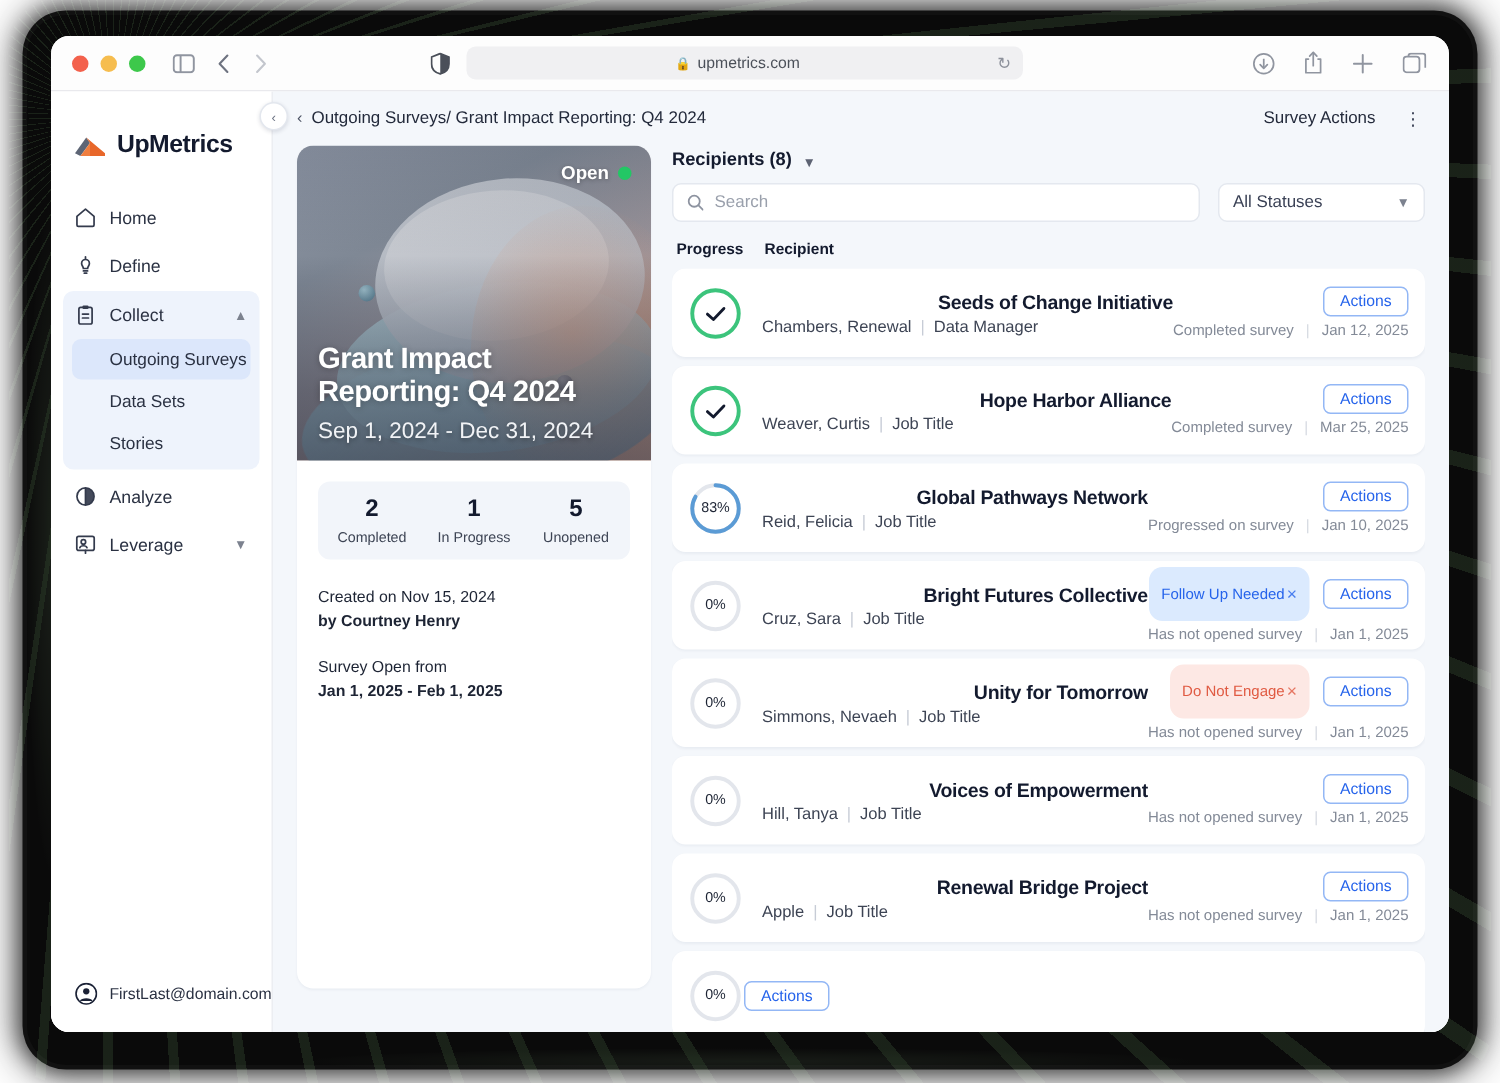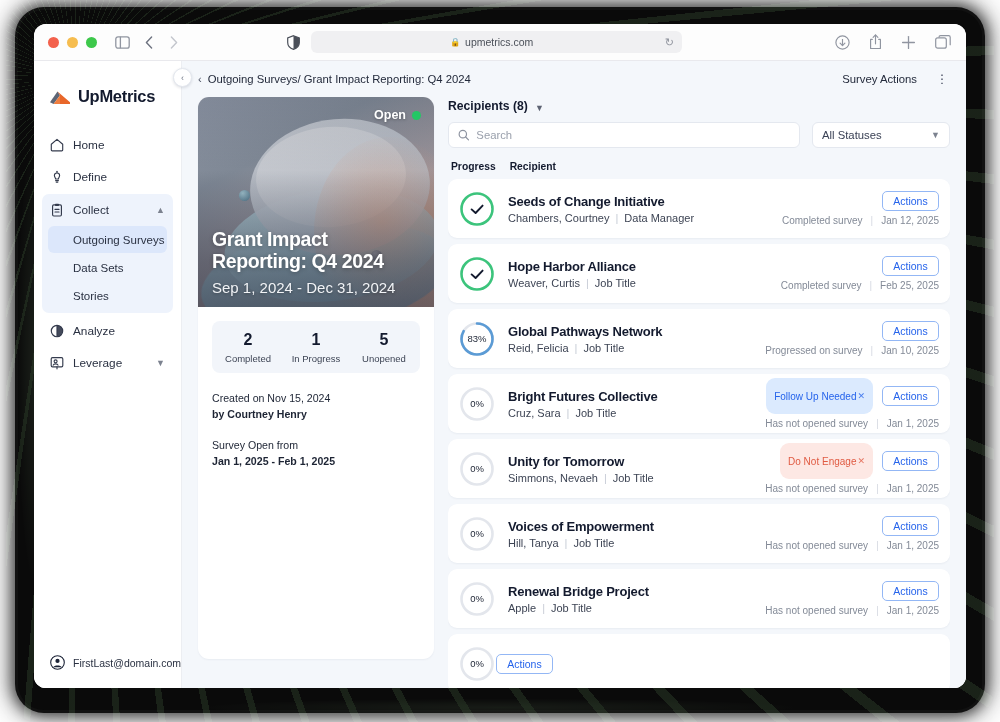--- a/index.html
+++ b/index.html
@@ -308,21 +308,21 @@
     box-shadow: 0 1px 2px rgba(25,35,70,.05);
   }
   .prog { width: 38px; height: 38px; flex-shrink: 0; position: relative; }
   .prog svg { display: block; }
   .prog-label {
     position: absolute; inset: 0;
     display: flex; align-items: center; justify-content: center;
     font-size: 9.5px; color: #1d2434;
   }
   .row-info { margin-left: 12px; min-width: 0; flex: 1; }
-  .org { font-size: 13px; font-weight: bold; color: #131a2e; letter-spacing: -0.2px; }
+  .org { font-size: 13px; font-weight: bold; color: #131a2e; letter-spacing: -0.2px; text-align: right; }
   .person { font-size: 11px; color: #3d4454; margin-top: 3px; display: flex; align-items: center; gap: 6px; }
   .person .sep { color: #c7ccd6; }
 
   .row-right { display: flex; flex-direction: column; align-items: flex-end; gap: 4px; flex-shrink: 0; }
   .right-top { display: flex; align-items: center; gap: 9px; }
   .badge {
     height: 36px; border-radius: 9px;
     display: flex; align-items: center; gap: 1px;
     padding: 0 8px; font-size: 10px; white-space: nowrap;
   }
@@ -609,21 +609,21 @@
               <div class="row">
                 <div class="prog">
                   <svg width="38" height="38" viewBox="0 0 38 38">
                     <circle cx="19" cy="19" r="15.5" fill="none" stroke="#3cc47c" stroke-width="2.6"></circle>
                     <polyline points="13.6,19.4 17.6,23 24.6,15.6" fill="none" stroke="#131a2e" stroke-width="1.9" stroke-linecap="round" stroke-linejoin="round"></polyline>
                   </svg>
                 </div>
                 <div class="row-info">
                   <div class="org">Seeds of Change Initiative</div>
                   <div class="person">
-                    <span>Chambers, Courtney</span>
+                    <span>Chambers, Renewal</span>
                     <span class="sep">|</span>
                     <span>Data Manager</span>
                   </div>
                 </div>
                 <div class="row-right">
                   <div class="right-top">
                     <button class="actions-btn">Actions</button>
                   </div>
                   <div class="row-status">
                     <span>Completed survey</span>
@@ -647,21 +647,21 @@
                     <span>Job Title</span>
                   </div>
                 </div>
                 <div class="row-right">
                   <div class="right-top">
                     <button class="actions-btn">Actions</button>
                   </div>
                   <div class="row-status">
                     <span>Completed survey</span>
                     <span class="sep">|</span>
-                    <span>Feb 25, 2025</span>
+                    <span>Mar 25, 2025</span>
                   </div>
                 </div>
               </div>
               <div class="row">
                 <div class="prog">
                   <svg width="38" height="38" viewBox="0 0 38 38">
                     <circle cx="19" cy="19" r="15.5" fill="none" stroke="#e3e6ec" stroke-width="2.6"></circle>
                     <circle cx="19" cy="19" r="15.5" fill="none" stroke="#5b9bd5" stroke-width="2.6" stroke-linecap="round" stroke-dasharray="80.83 16.56" transform="rotate(-90 19 19)"></circle>
                   </svg>
                   <div class="prog-label">83%</div>

